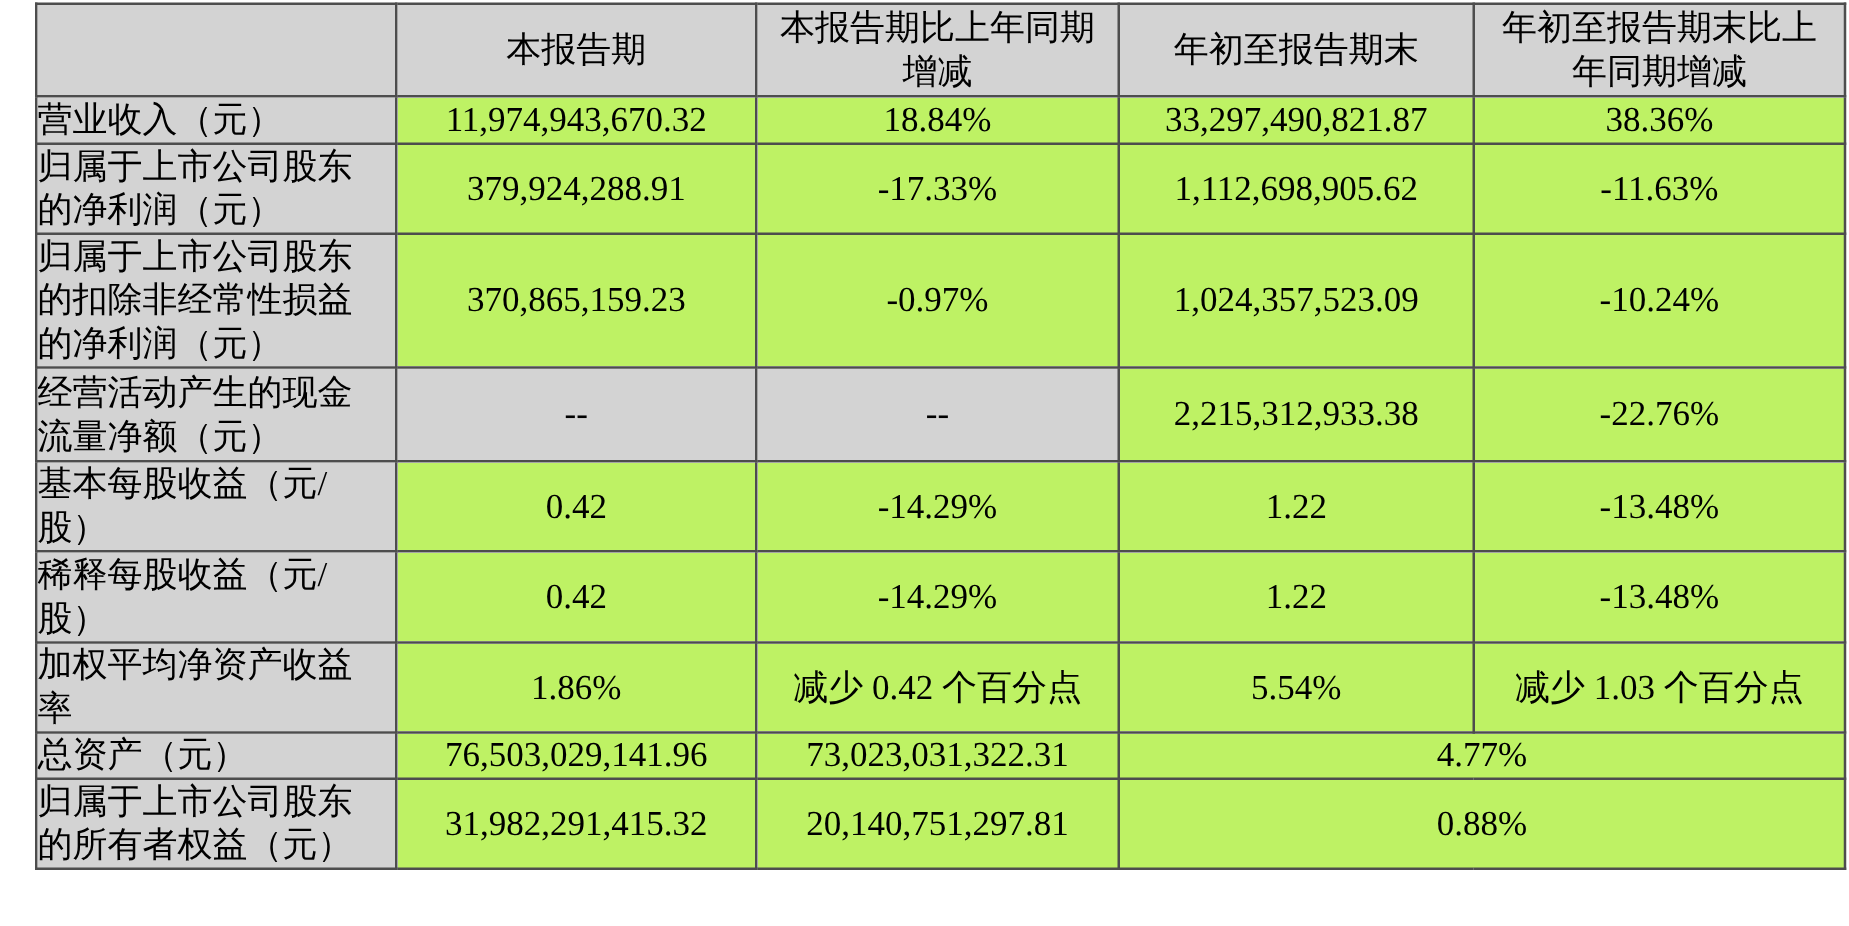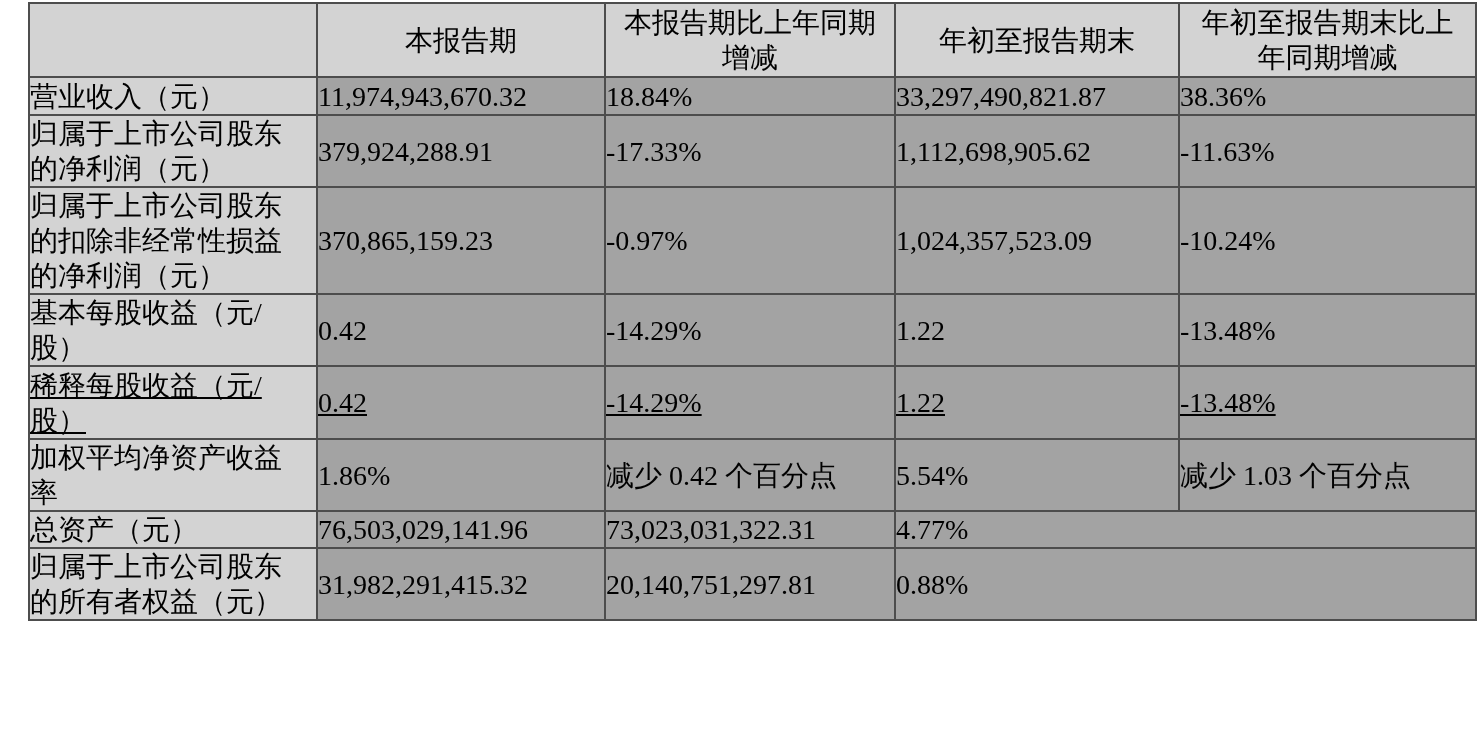--- a/index.html
+++ b/index.html
@@ -21,29 +21,29 @@
     table-layout:fixed;
   }
   table.fin td{
     border:2px solid #4d4d4d;
     vertical-align:middle;
     padding:0;
     overflow:hidden;
   }
   td.shade{background:#d3d3d3;}
   td.lab{text-align:left;padding-left:10px;}
-  td.num{text-align:left;padding-right:16px;background:#a3a3a3;}
+  td.num{text-align:center;padding-right:16px;background:#bef264;}
   td.cen{text-align:center;}
   tr.rh0{height:74px;}
   tr.rh1{height:38px;padding-left:42px;}
   tr.rh2{height:70px;}
   tr.rh3{height:105px;}
   tr.rh4{height:75px;}
   tr.rh5{height:72px;}
-  tr.rh6{height:73px;text-decoration:underline;}
+  tr.rh6{height:73px;}
   tr.rh7{height:68px;}
   tr.rh8{height:42px;}
   tr.rh9{height:37px;}
   tr.rh10{height:70px;}
 </style>
 </head>
 <body>
 
 <div class="page">
   <table class="fin">
@@ -96,20 +96,30 @@
           <div>归属于上市公司股东</div>
           <div>的扣除非经常性损益</div>
           <div>的净利润（元）</div>
         </td>
         <td class="num">370,865,159.23</td>
         <td class="num">-0.97%</td>
         <td class="num">1,024,357,523.09</td>
         <td class="num">-10.24%</td>
       </tr>
 
+      <tr class="rh4">
+        <td class="shade lab">
+          <div>经营活动产生的现金</div>
+          <div>流量净额（元）</div>
+        </td>
+        <td class="shade cen">--</td>
+        <td class="shade cen">--</td>
+        <td class="num">2,215,312,933.38</td>
+        <td class="num">-22.76%</td>
+      </tr>
 
       <tr class="rh5">
         <td class="shade lab">
           <div>基本每股收益（元/</div>
           <div>股）</div>
         </td>
         <td class="num">0.42</td>
         <td class="num">-14.29%</td>
         <td class="num">1.22</td>
         <td class="num">-13.48%</td>

